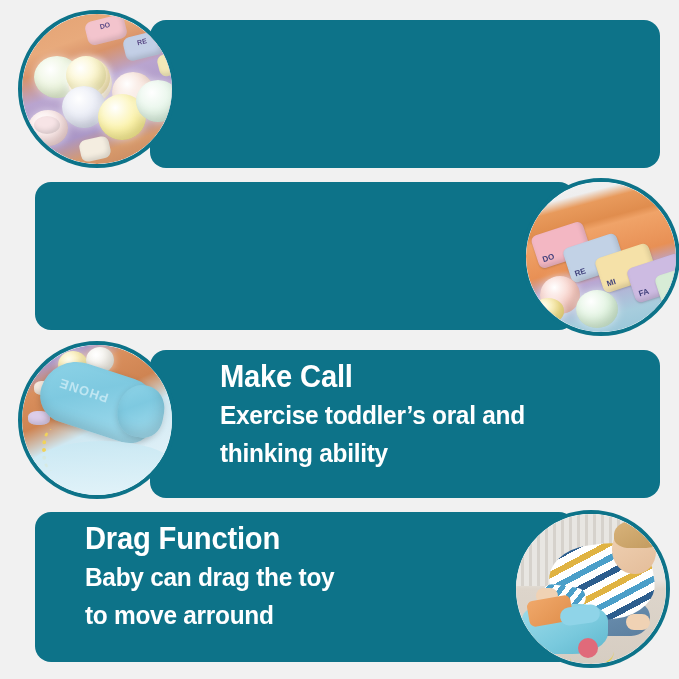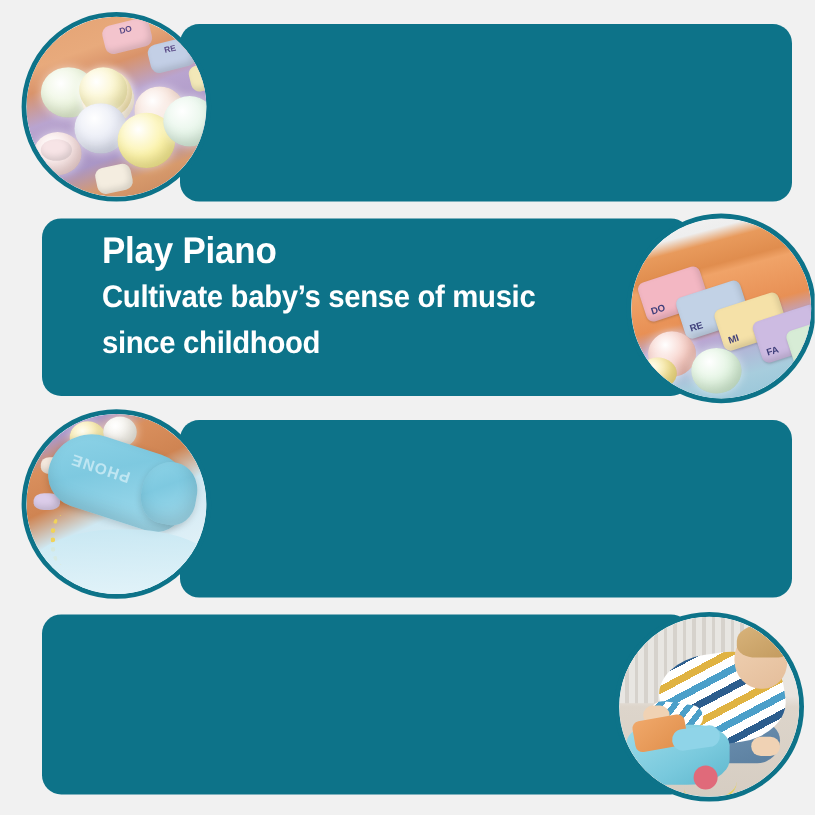--- a/index.html
+++ b/index.html
@@ -186,25 +186,20 @@
       <div class="dot" style="left:76px; top:80px; width:48px; height:46px; background:radial-gradient(circle at 36% 30%, #ffffff 0%, #fbf2a7 52%, #f2e378 100%);"></div>
       <div class="dot" style="left:114px; top:66px; width:44px; height:42px; background:radial-gradient(circle at 36% 30%, #ffffff 0%, #e3f4e6 55%, #c6e5cd 100%);"></div>
       <div class="dot" style="left:6px; top:96px; width:40px; height:36px; background:radial-gradient(circle at 38% 32%, #ffffff 0%, #f6dedd 60%, #e7c4c3 100%);"></div>
       <div class="key" style="left:12px; top:102px; width:26px; height:18px; border-radius:50%; background:#f7e4e6;"></div>
       <div class="key" style="left:58px; top:124px; width:30px; height:22px; background:#f4ede0; transform:rotate(-12deg);"></div>
     </div>
   </div>
 
   <div class="panel" style="left:35px; top:182px; width:540px; height:148px;">
   </div>
-  <div class="panel-text" style="left:85px; top:190px; width:450px;">
-    <div class="panel-title">Play Piano</div>
-    <div class="panel-desc">Cultivate baby’s sense of music
-since childhood</div>
-  </div>
 
   <div class="photo-circle" style="left:522px; top:178px; width:158px; height:158px;">
     <div class="photo-inner">
       <div class="ph2-bg"></div>
       <div class="pkey" style="left:8px; top:46px; width:54px; height:34px; background:#f3b7c3; transform:rotate(-18deg);">
         <span>DO</span>
       </div>
       <div class="pkey" style="left:40px; top:58px; width:56px; height:36px; background:#c2d2e6; transform:rotate(-18deg);">
         <span>RE</span>
       </div>
@@ -217,20 +212,25 @@
       <div class="pkey" style="left:132px; top:86px; width:54px; height:36px; background:#d7ecd6; transform:rotate(-18deg);">
         <span>SOL</span>
       </div>
       <div class="dot" style="left:14px; top:94px; width:40px; height:38px; background:radial-gradient(circle at 36% 30%, #ffffff 0%, #f6c9c0 55%, #eaa99c 100%);"></div>
       <div class="dot" style="left:6px; top:116px; width:32px; height:26px; background:radial-gradient(circle at 36% 30%, #fffdf0 0%, #f6e38f 60%, #ecd46e 100%);"></div>
       <div class="dot" style="left:50px; top:108px; width:42px; height:38px; background:radial-gradient(circle at 36% 30%, #ffffff 0%, #ddf2dc 55%, #c2e4c4 100%);"></div>
     </div>
   </div>
 
   <div class="panel" style="left:150px; top:350px; width:510px; height:148px;">
+  </div>
+  <div class="panel-text" style="left:220px; top:358px; width:430px;">
+    <div class="panel-title">Make Call</div>
+    <div class="panel-desc">Exercise toddler’s oral and
+thinking ability</div>
   </div>
 
   <div class="photo-circle" style="left:18px; top:341px; width:158px; height:158px;">
     <div class="photo-inner">
       <div class="ph3-bg"></div>
 
       <div class="dot" style="left:36px; top:6px; width:30px; height:28px; background:radial-gradient(circle at 36% 30%, #fffdf2 0%, #f8e79b 60%, #eed87c 100%);"></div>
       <div class="dot" style="left:64px; top:2px; width:28px; height:26px; background:radial-gradient(circle at 36% 30%, #ffffff 0%, #f2efe7 60%, #e2ded2 100%);"></div>
       <div class="key" style="left:12px; top:36px; width:18px; height:14px; border-radius:40%; background:#f6eadf;"></div>
       <div class="key" style="left:34px; top:38px; width:18px; height:14px; border-radius:40%; background:#f3e4d5;"></div>
@@ -246,20 +246,25 @@
                   transform:rotate(198deg);">PHONE</div>
       <div style="position:absolute; left:20px; top:84px; width:22px; height:42px;
                   border-left:4px dotted #f0d35a; border-radius:40%;"></div>
       <div style="position:absolute; left:6px; top:96px; width:150px; height:58px;
                   border-radius:50%; background:linear-gradient(180deg, rgba(200,232,243,.85), rgba(226,243,249,.9));"></div>
     </div>
   </div>
 
   <div class="panel" style="left:35px; top:512px; width:540px; height:150px;">
   </div>
+  <div class="panel-text" style="left:85px; top:520px; width:450px;">
+    <div class="panel-title">Drag Function</div>
+    <div class="panel-desc">Baby can drag the toy
+to move arround</div>
+  </div>
 
   <div class="photo-circle" style="left:512px; top:510px; width:158px; height:158px;">
     <div class="photo-inner">
       <div class="ph4-bg"></div>
       <div class="radiator" style="left:0; top:0; width:120px; height:72px;"></div>
 
       <div class="limb" style="left:58px; top:88px; width:76px; height:34px;
                   background:linear-gradient(160deg,#6f93b4,#5b7f9f); border-radius:18px 24px 30px 20px;"></div>
       <div class="stripes" style="left:34px; top:30px; width:104px; height:76px;"></div>
       <div class="head" style="left:96px; top:12px; width:44px; height:48px;"></div>

